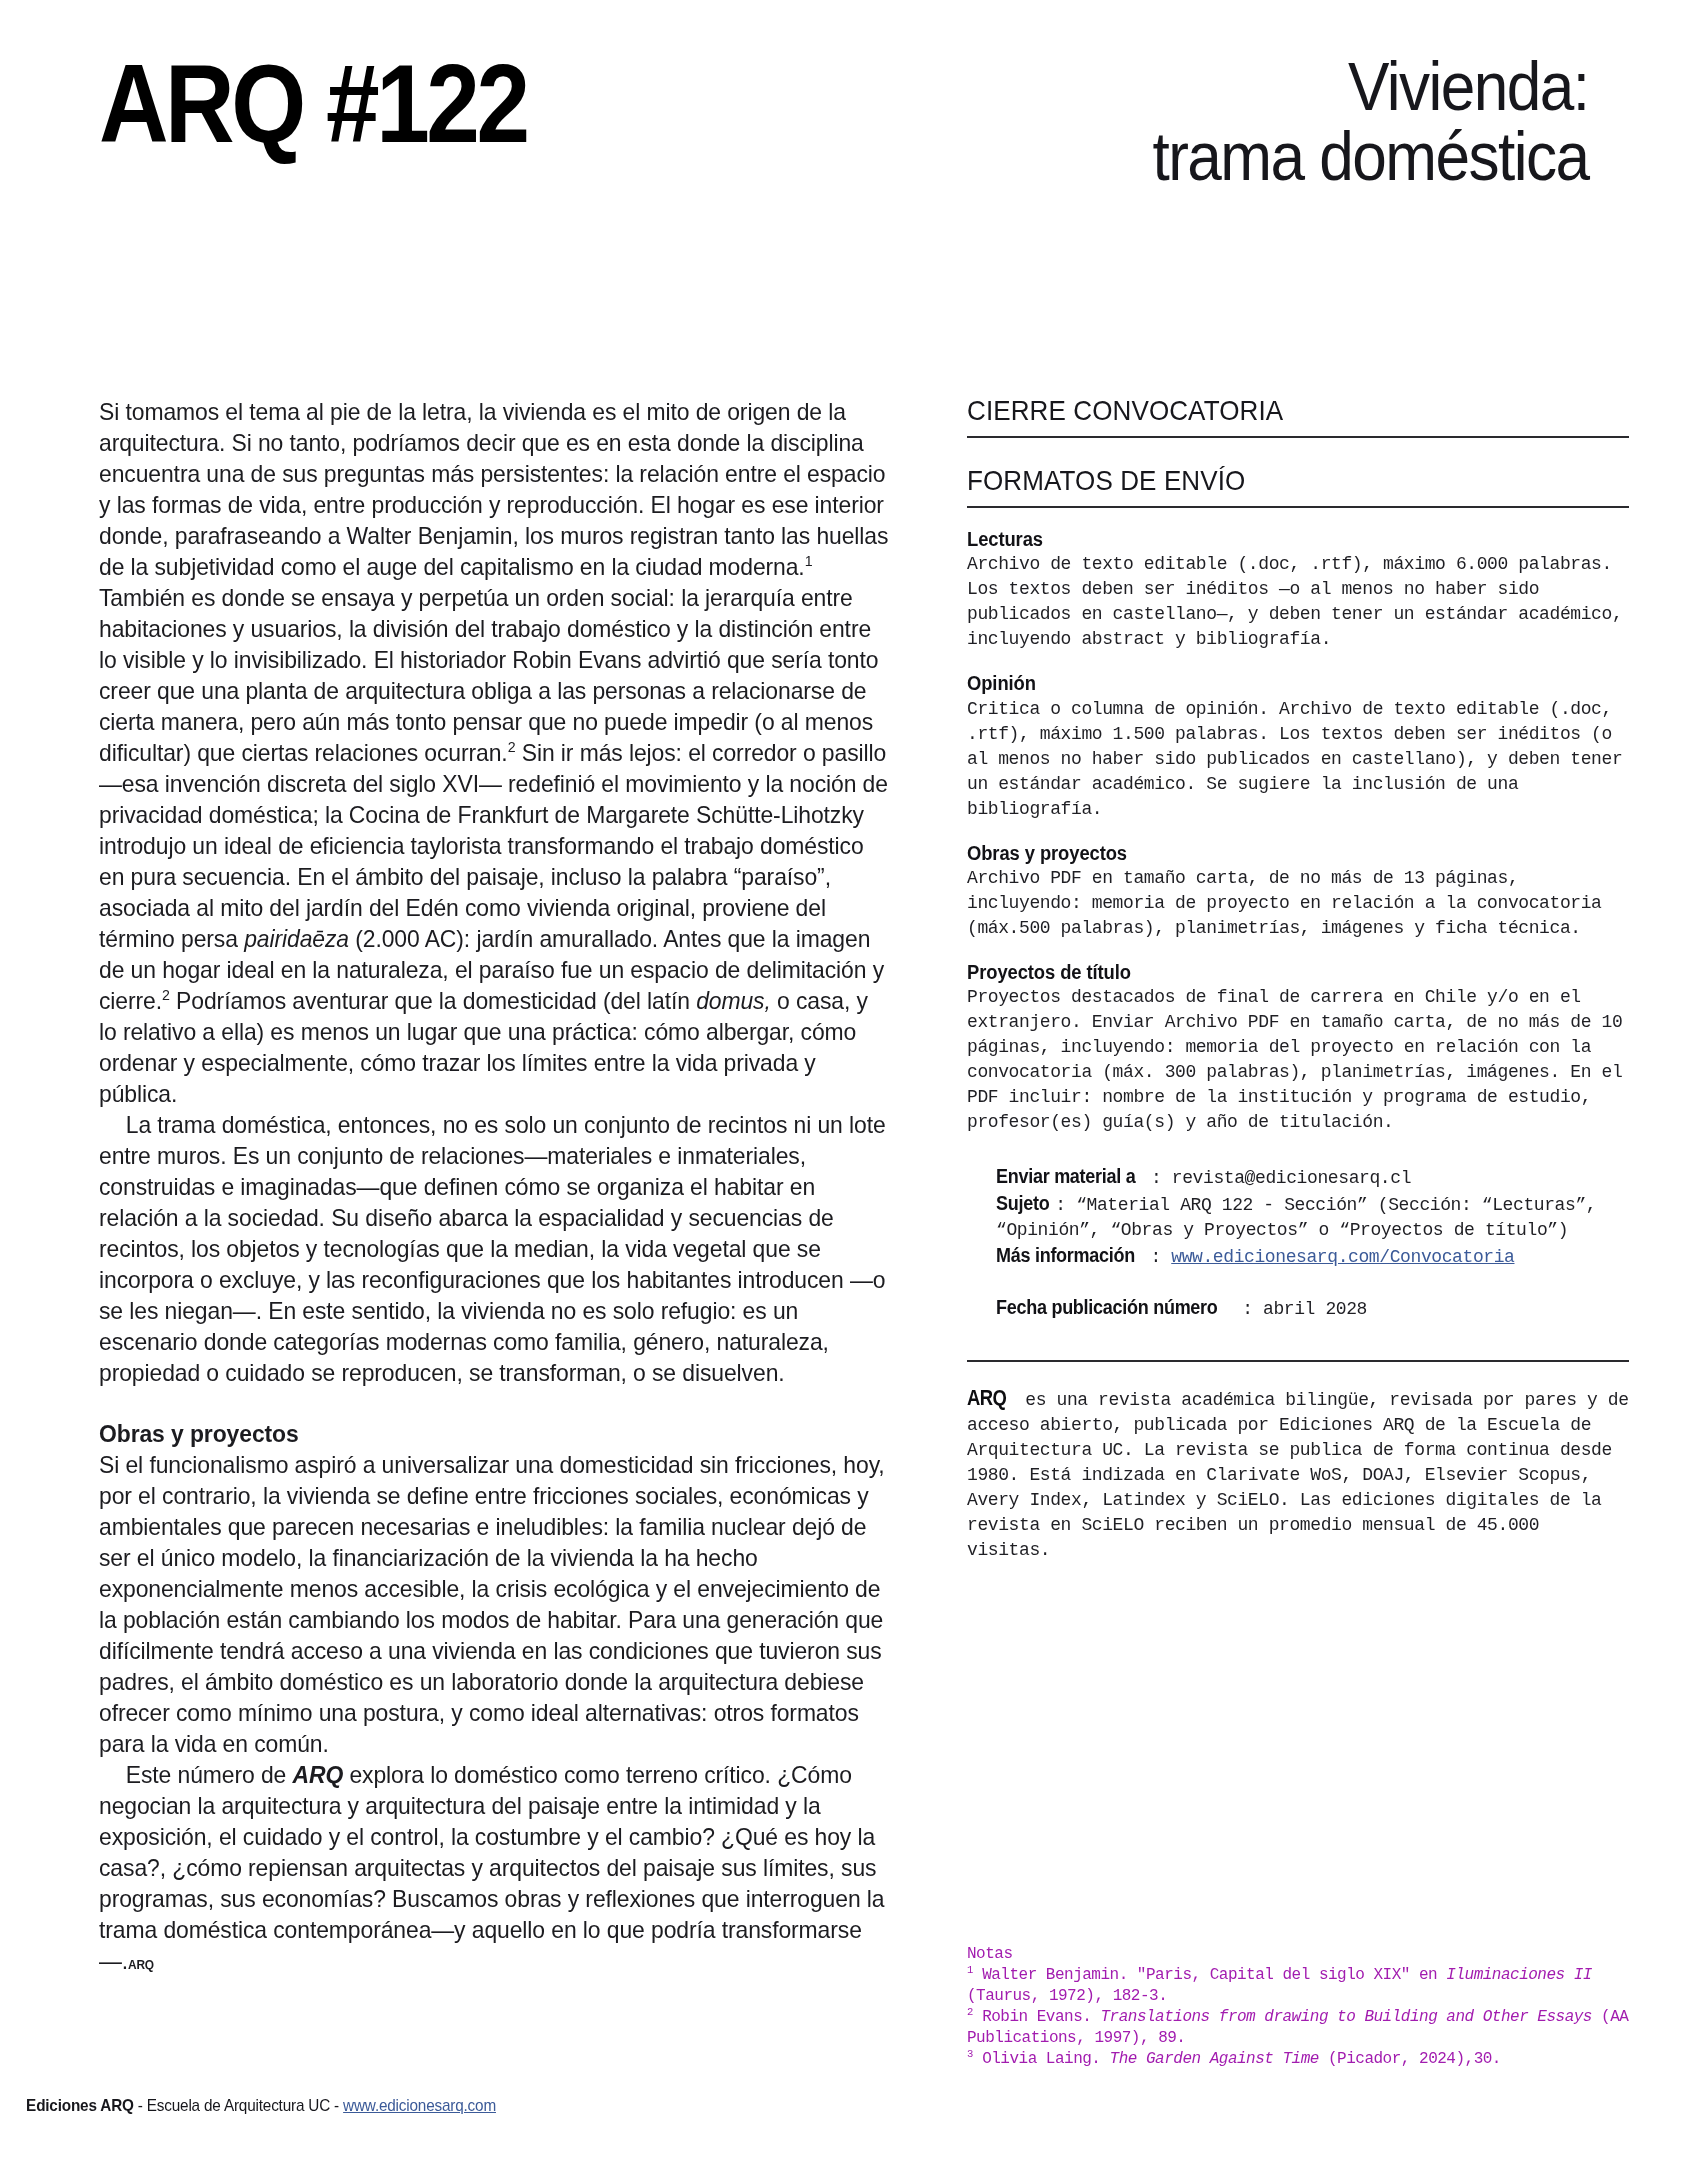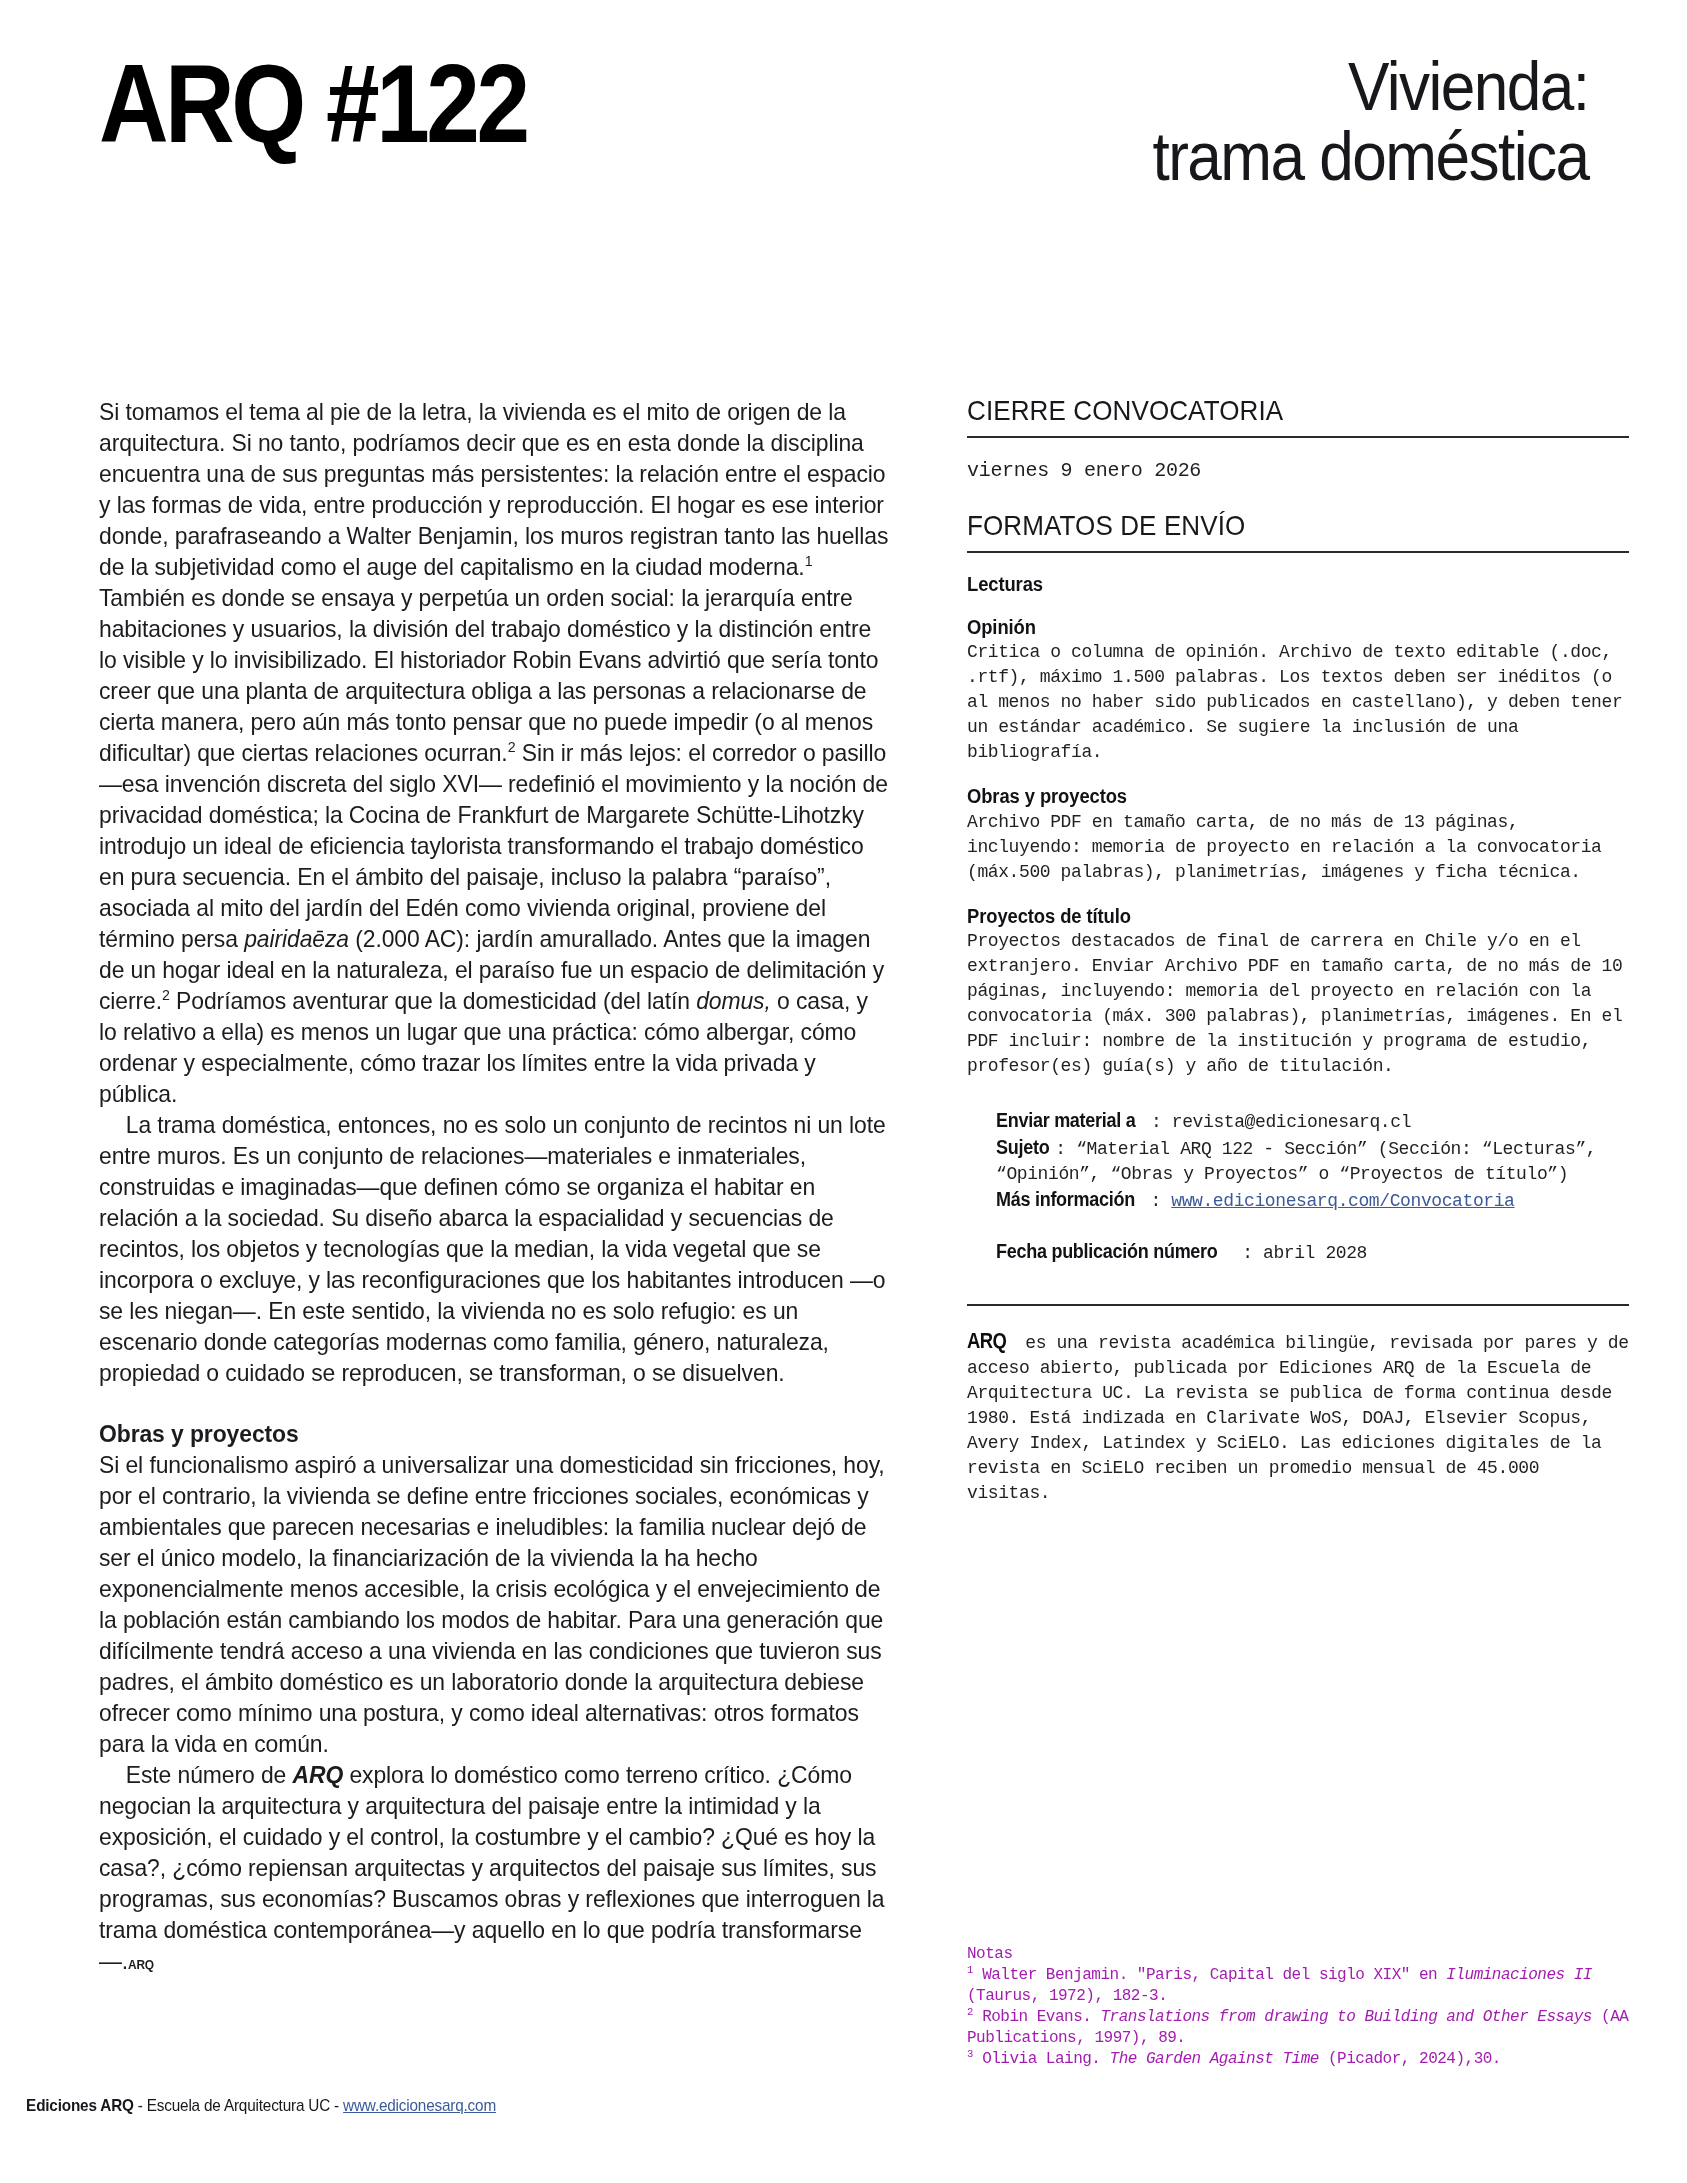--- a/index.html
+++ b/index.html
@@ -247,28 +247,28 @@
 
       <p class="indent"><span>Este número de </span><span class="arq-inline">ARQ</span><span> explora lo doméstico como terreno crítico. ¿Cómo negocian la arquitectura y arquitectura del paisaje entre la intimidad y la exposición, el cuidado y el control, la costumbre y el cambio? ¿Qué es hoy la casa?, ¿cómo repiensan arquitectas y arquitectos del paisaje sus límites, sus programas, sus economías? Buscamos obras y reflexiones que interroguen la trama doméstica contemporánea—y aquello en lo que podría transformarse—.</span><span class="arq-endmark">ARQ</span></p>
 
     </div>
   </div>
 
   <div class="col-right">
 
     <div class="sec-head">CIERRE CONVOCATORIA</div>
     <hr class="rule">
-    <div class="mono mono-date">viernes 9 enero 2026</div>
 
     <div style="height:28px"></div>
     <div class="sec-head">FORMATOS DE ENVÍO</div>
     <hr class="rule">
 
     <div class="fmt-group">
       <div class="fmt-label">Lecturas</div>
+      <div class="mono fmt-body">Archivo de texto editable (.doc, .rtf), máximo 6.000 palabras. Los textos deben ser inéditos —o al menos no haber sido publicados en castellano—, y deben tener un estándar académico, incluyendo abstract y bibliografía.</div>
     </div>
 
     <div class="fmt-group">
       <div class="fmt-label">Opinión</div>
       <div class="mono fmt-body">Critica o columna de opinión. Archivo de texto editable (.doc, .rtf), máximo 1.500 palabras. Los textos deben ser inéditos (o al menos no haber sido publicados en castellano), y deben tener un estándar académico. Se sugiere la inclusión de una bibliografía.</div>
     </div>
 
     <div class="fmt-group">
       <div class="fmt-label">Obras y proyectos</div>
       <div class="mono fmt-body">Archivo PDF en tamaño carta, de no más de 13 páginas, incluyendo: memoria de proyecto en relación a la convocatoria (máx.500 palabras), planimetrías, imágenes y ficha técnica.</div>

